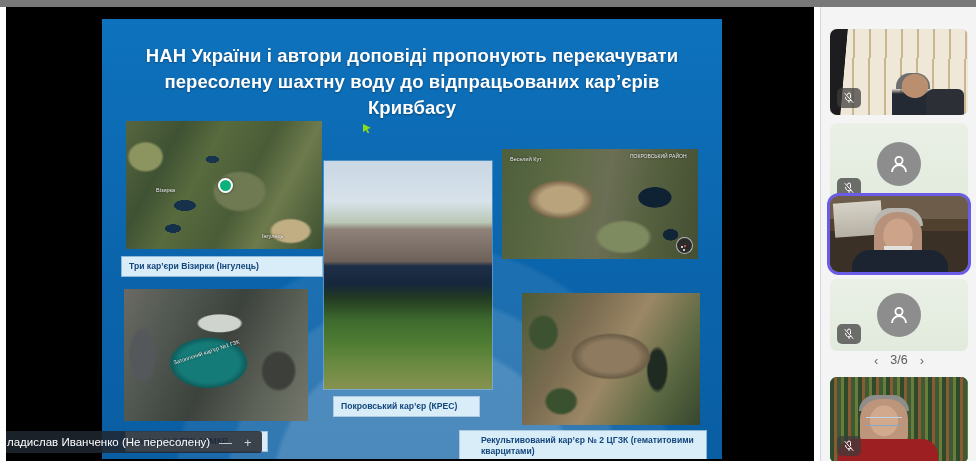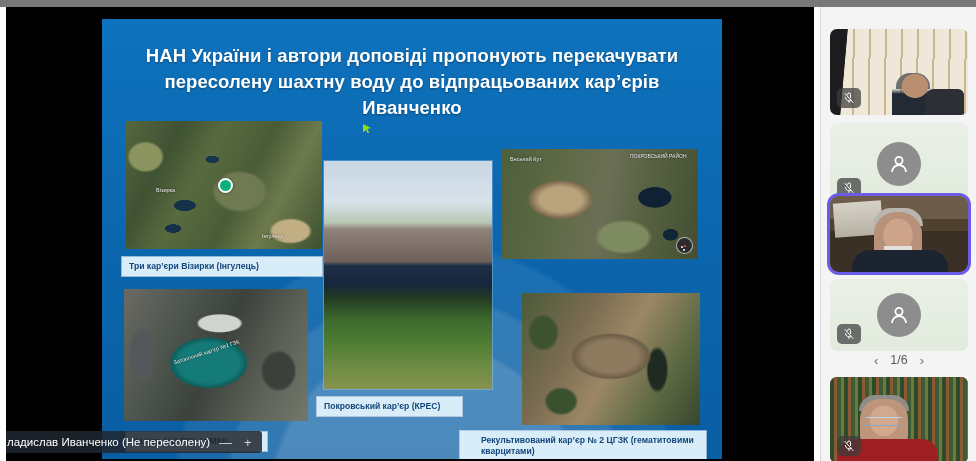--- a/index.html
+++ b/index.html
@@ -213,39 +213,39 @@
 
 <div class="app">
 
   <div class="top-chrome"></div>
 
   <div class="stage">
     <div class="stage-inner">
 
       <div class="slide">
 
-        <div class="slide-title">НАН України і автори доповіді пропонують перекачувати пересолену шахтну воду до відпрацьованих кар’єрів Иванченко</div>
+        <div class="slide-title">НАН України і автори доповіді пропонують перекачувати пересолену шахтну воду до відпрацьованих кар’єрів Кривбасу</div>
 
         <div class="ph sat-a" style="left:24px;top:102px;width:196px;height:128px;">
           <span class="map-label" style="left:30px;top:66px;">Візирка</span>
           <span class="map-label" style="left:136px;top:112px;">Інгулець</span>
           <span class="map-pin" style="left:92px;top:57px;"></span>
         </div>
         <div class="cap" style="left:20px;top:238px;width:186px;">Три кар’єри Візирки (Інгулець)</div>
 
         <div class="ph sat-b" style="left:400px;top:130px;width:196px;height:110px;">
           <span class="map-label" style="left:8px;top:7px;">Веселий Кут</span>
           <span class="map-label" style="left:128px;top:4px;font-size:5px;">ПОКРОВСЬКИЙ РАЙОН</span>
           <span class="map-badge">
               <i></i>
             </span>
         </div>
 
         <div class="ph photo-quarry border" style="left:222px;top:142px;width:168px;height:228px;"></div>
-        <div class="cap" style="left:215px;top:378px;width:131px;">Покровський кар’єр (КРЕС)</div>
+        <div class="cap" style="left:232px;top:378px;width:131px;">Покровський кар’єр (КРЕС)</div>
 
         <div class="ph sat-c" style="left:22px;top:270px;width:184px;height:132px;">
           <span class="map-label" style="left:48px;top:60px;transform:rotate(-18deg);">Затоплений кар’єр №1 ГЗК</span>
         </div>
         <div class="cap" style="left:24px;top:413px;width:127px;">Кар’єр №3 ГЗК АРМКР</div>
 
         <div class="ph sat-d" style="left:420px;top:274px;width:178px;height:132px;"></div>
         <div class="cap" style="left:358px;top:412px;width:218px;padding-left:21px;">Рекультивований кар’єр № 2 ЦГЗК  (гематитовими кварцитами)</div>
 
       </div>
@@ -318,21 +318,21 @@
           <path d="M9 5a3 3 0 0 1 6 0v6"></path>
             <path d="M5 11a7 7 0 0 0 11 5.5"></path>
           <line x1="12" y1="18" x2="12" y2="21"></line>
             <line x1="4" y1="3" x2="20" y2="21"></line>
         </svg>
       </div>
     </div>
 
     <div class="pager" style="top:341px;">
       <span class="chev">‹</span>
-      <span>1/6</span>
+      <span>3/6</span>
       <span class="chev">›</span>
     </div>
 
     <div class="tile" style="top:370px;height:86px;">
       <div class="vid v4">
         <div class="hair"></div>
           <div class="head"></div>
           <div class="glasses"></div>
           <div class="body"></div>
       </div>

